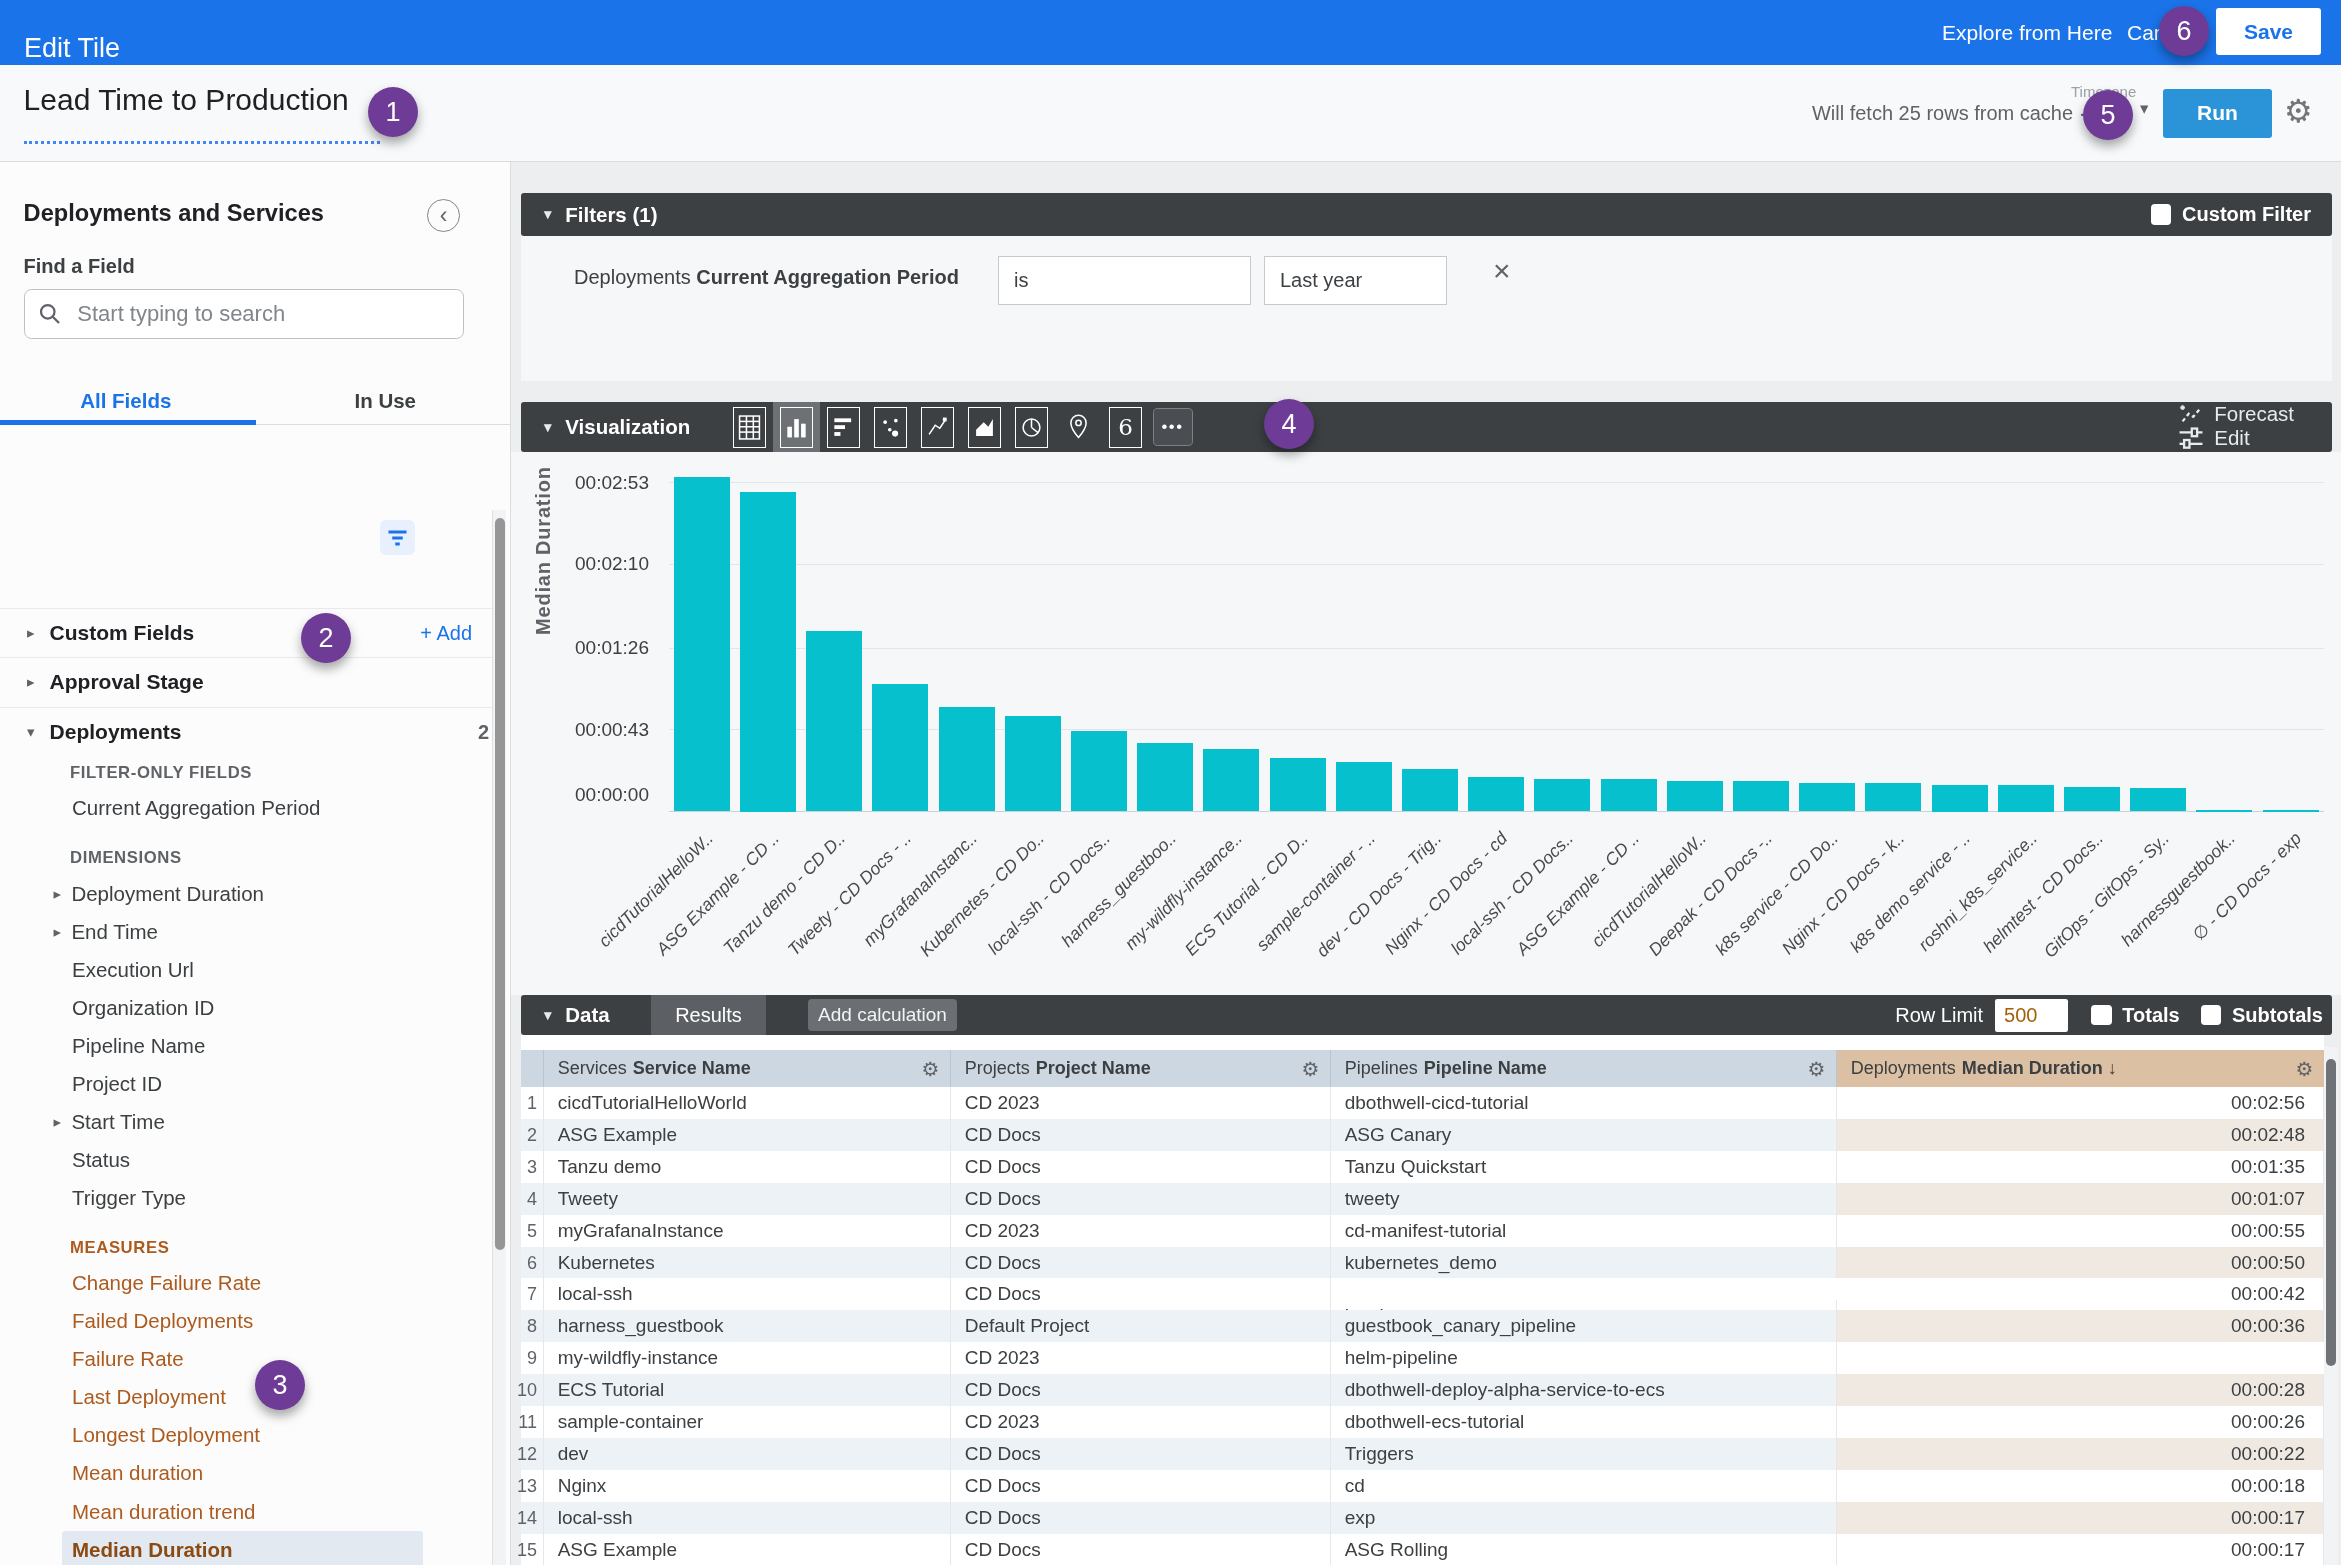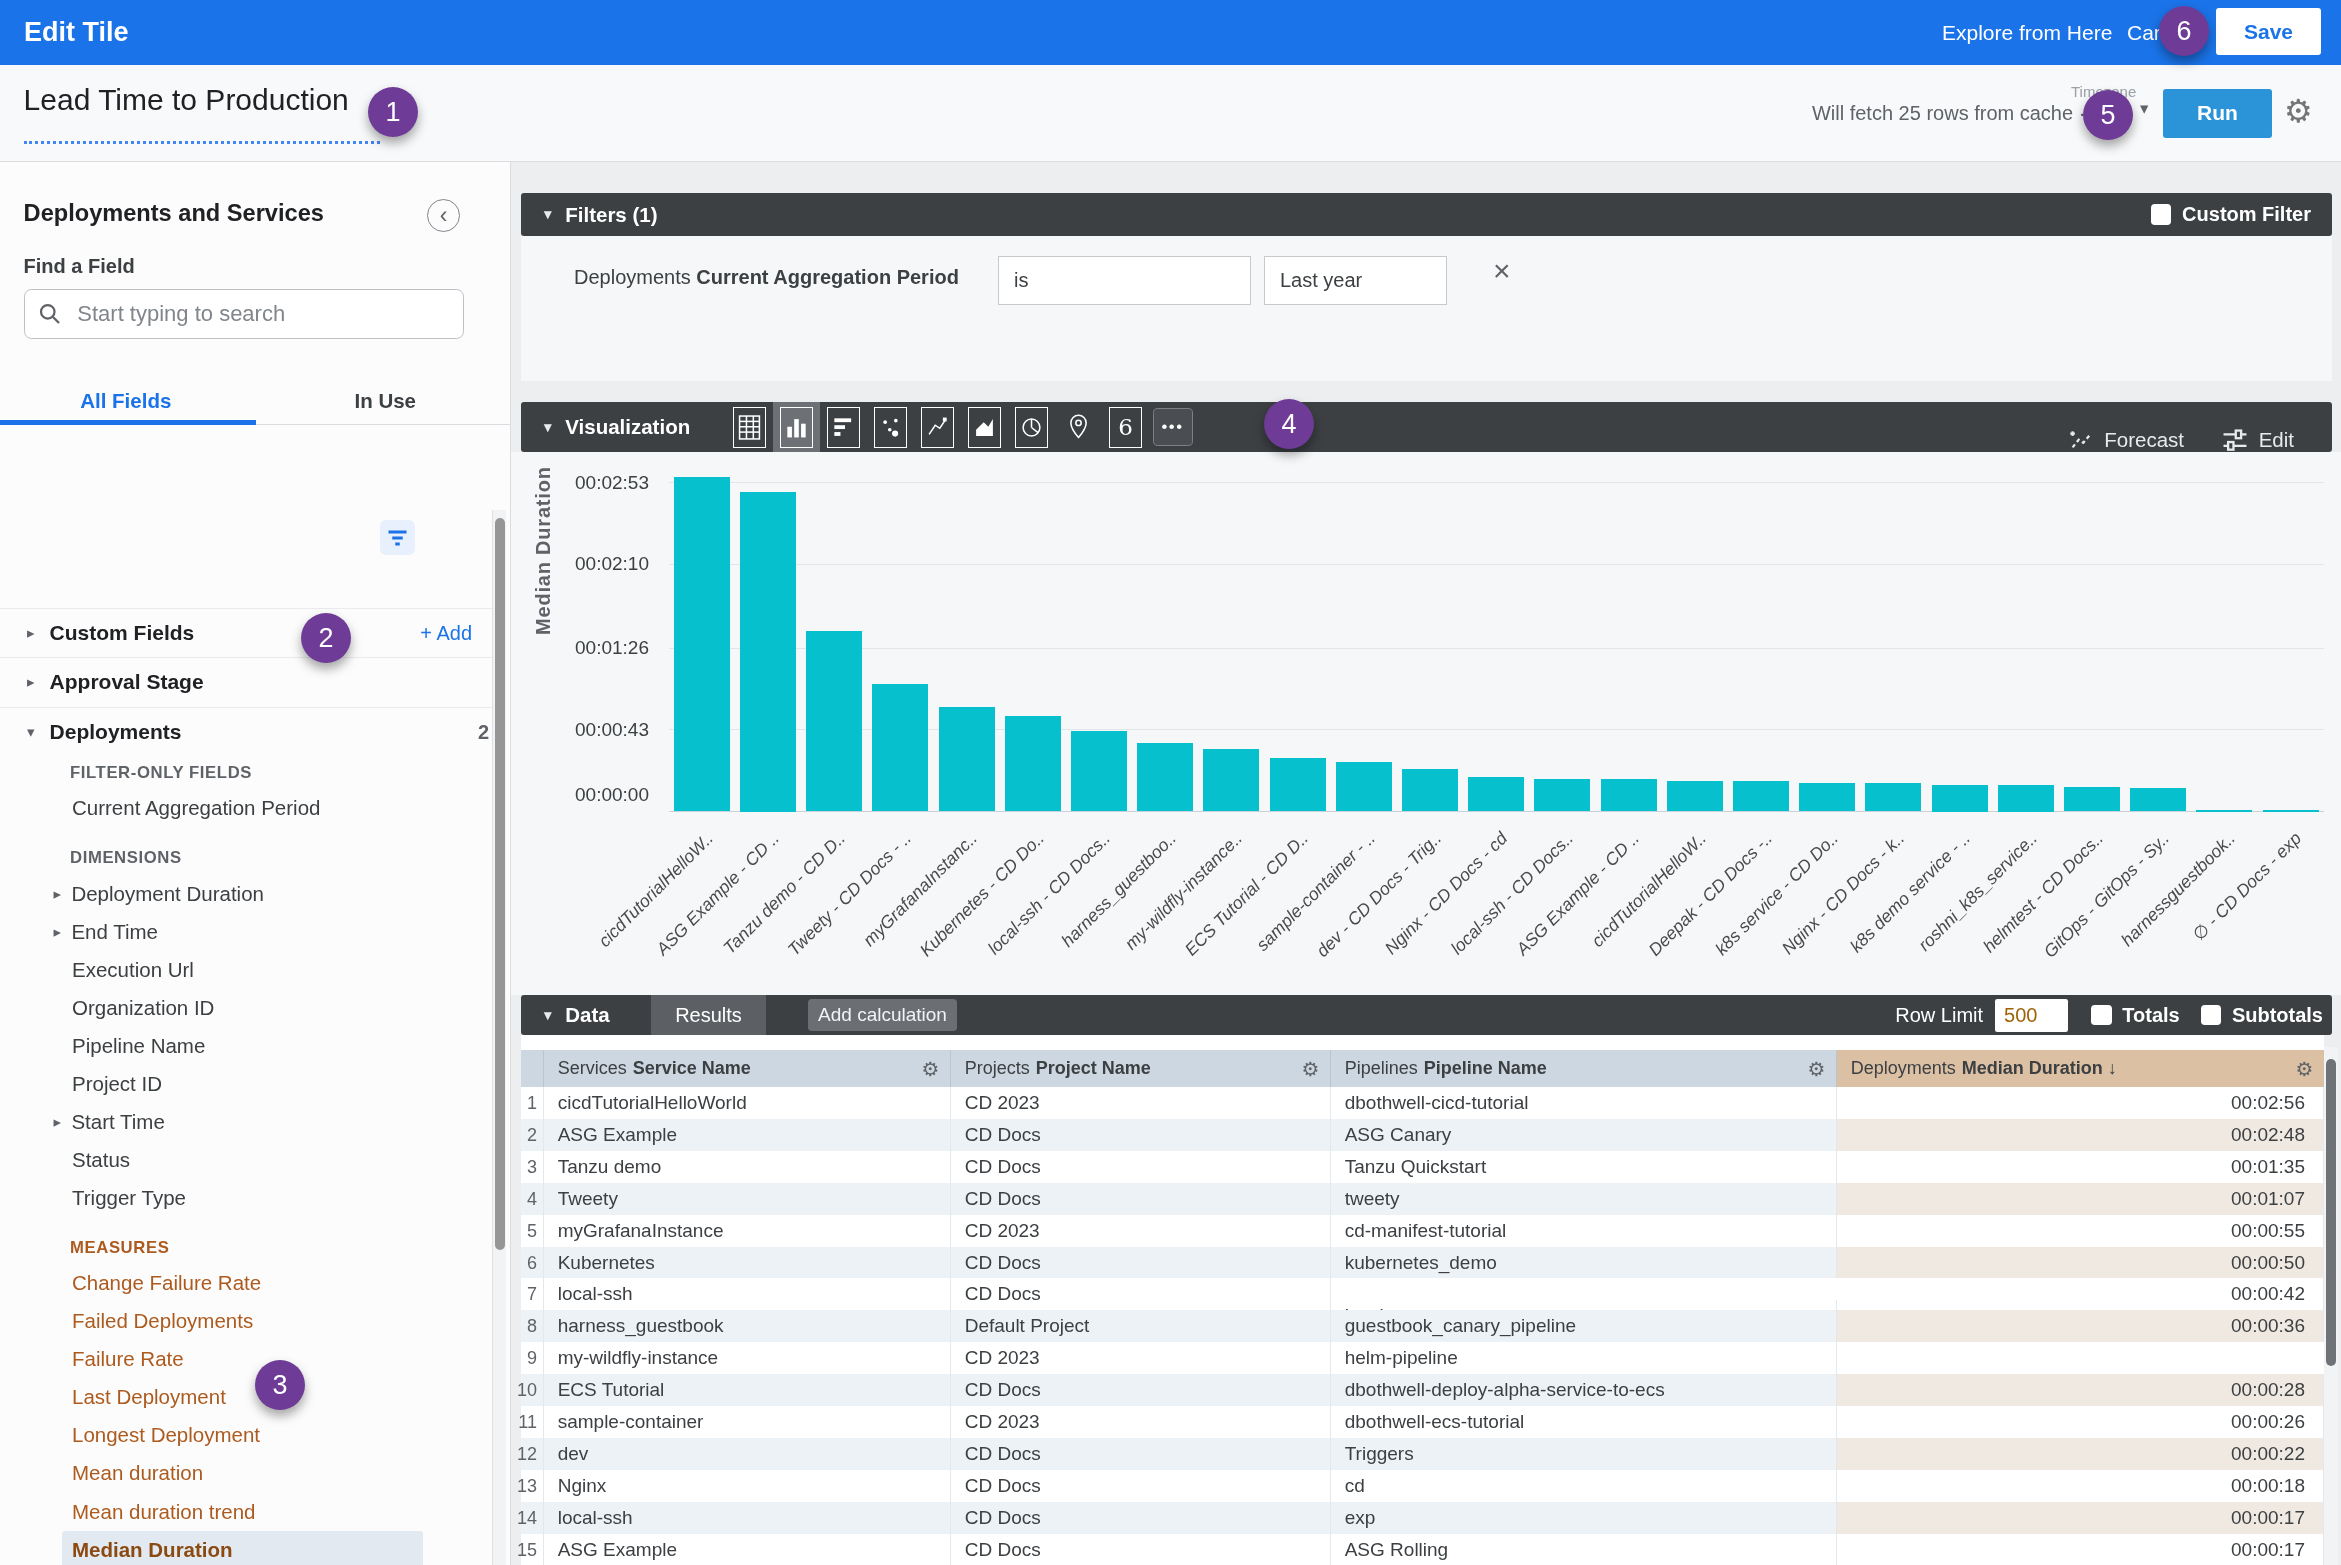--- a/index.html
+++ b/index.html
@@ -3,22 +3,22 @@
 <meta charset="utf-8">
 <style>
   html,body{margin:0;padding:0;background:#e8eaed;}
   *{box-sizing:border-box;}
   .screen{position:relative;width:2342px;height:1566px;overflow:hidden;
           font-family:"Liberation Sans","DejaVu Sans",sans-serif;color:#3c4043;background:#eceef0;}
   .abs{position:absolute;}
 
   
   .topbar{left:0;top:0;width:2342px;height:65px;background:#1a73e8;display:flex;align-items:center;}
-  .topbar-title{position:absolute;left:24px;top:0;height:65px;display:flex;align-items:center;
-                color:#fff;font-size:27px;font-weight:700;}
+  .topbar-title{position:absolute;left:24px;top:16px;height:65px;display:flex;align-items:center;
+                color:#fff;font-size:27px;font-weight:400;}
   .topbar-link{position:absolute;top:0;height:65px;display:flex;align-items:center;color:#fff;font-size:21px;font-weight:500;cursor:pointer;}
   .save-btn{position:absolute;left:2216px;top:8.4px;width:105px;height:47px;background:#fff;border-radius:3px;
             color:#1a73e8;font-size:21px;font-weight:700;display:flex;align-items:center;justify-content:center;cursor:pointer;}
 
   
   .headband{left:0;top:65px;width:2342px;height:97px;background:#f8f9fa;border-bottom:0.8px solid #dadce0;}
   .tile-title{position:absolute;left:23.6px;top:18px;font-size:30px;color:#202124;}
   .title-underline{position:absolute;left:23.6px;top:76px;width:356px;border-bottom:3px dotted #4285f4;}
   .fetch-info{position:absolute;right:210px;top:0;height:97px;display:flex;align-items:center;font-size:20px;color:#5f6368;}
   .tz-label{position:absolute;left:2071px;top:18px;font-size:15px;color:#9aa0a6;}
@@ -81,21 +81,21 @@
 
   
   .viz-bar{left:521px;top:402px;width:1811px;height:50px;}
   .viz-icons{position:absolute;left:205px;top:0;height:50px;display:flex;align-items:center;}
   .viz-tile{width:47px;height:50px;display:flex;align-items:center;justify-content:center;cursor:pointer;}
   .viz-tile.selected{background:#6d7175;}
   .viz-box{width:33px;height:41px;border:1.5px solid #fff;display:flex;align-items:center;justify-content:center;}
   .viz-nobox{width:33px;height:41px;display:flex;align-items:center;justify-content:center;}
   .viz-more{width:40px;height:38px;border:0.8px solid #7d8084;border-radius:4.6px;background:#4a4d51;
             display:flex;align-items:center;justify-content:center;color:#fff;font-size:16.7px;letter-spacing:1.5px;}
-  .viz-right{position:absolute;right:0;top:0;height:50px;display:flex;align-items:flex-end;}
+  .viz-right{position:absolute;right:0;top:0;height:50px;display:flex;align-items:flex-start;flex-direction:column;}
   .viz-action{display:flex;align-items:center;color:#e8eaed;font-size:20.5px;margin-right:38px;cursor:pointer;}
   .viz-action svg{margin-right:10.7px;}
   .sv-six{color:#fff;font-size:23px;font-family:"DejaVu Serif",serif;}
 
   
   .chart{left:511px;top:452px;width:1831px;height:543px;background:#f6f7f8;overflow:hidden;}
   .y-axis-label{position:absolute;left:21px;top:183px;font-size:20px;font-weight:700;color:#5f6368;letter-spacing:0.8px;
                 transform:rotate(-90deg);transform-origin:left top;white-space:nowrap;}
   .gridline{position:absolute;height:0.8px;background:#e3e6e8;left:158px;width:1655px;}
   .gridline.zero{background:#c9d1d9;}

